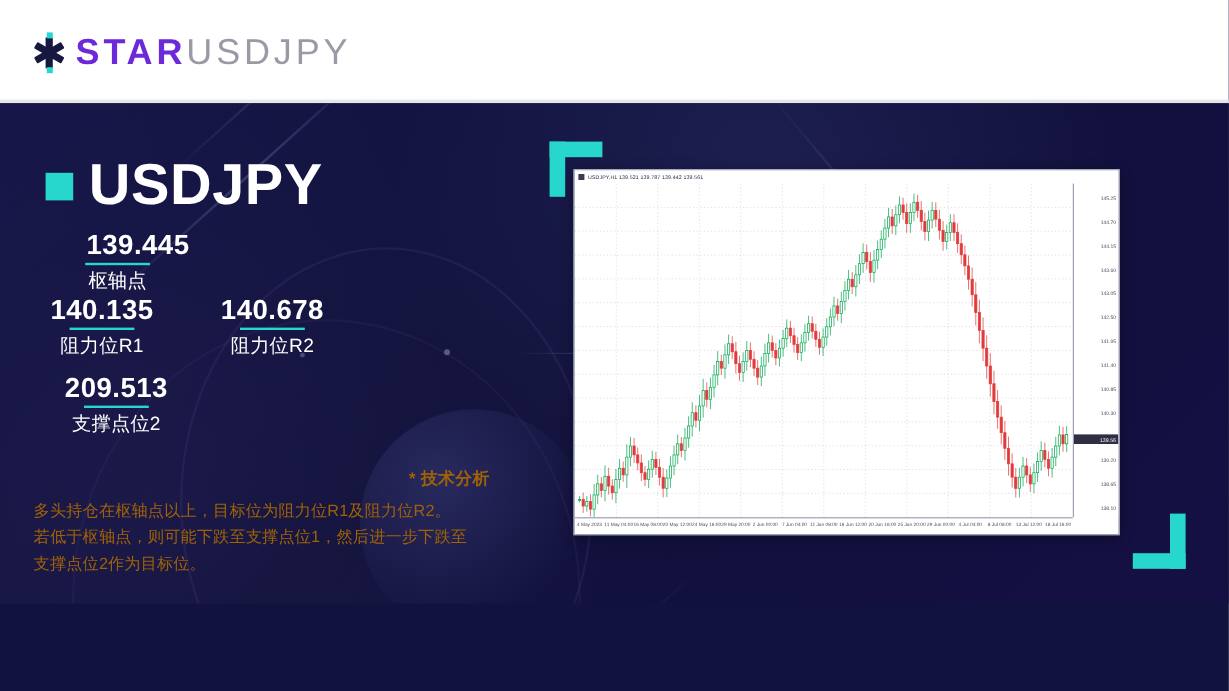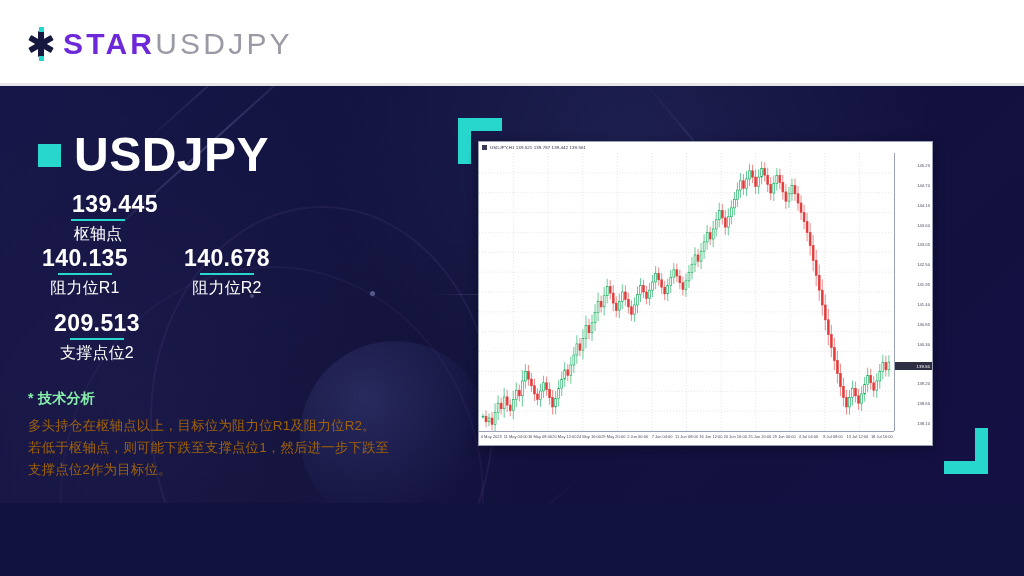--- a/index.html
+++ b/index.html
@@ -46,21 +46,21 @@
   .pivot-block{position:absolute;left:52px;top:192px;width:92px;text-align:center;}
   .lvl-grid{position:absolute;left:38px;top:246px;width:236px;}
   .lvl-row{display:flex;gap:48px;}
   .lvl-cell{width:118px;text-align:center;margin-bottom:12px;}
   .lvl-val{color:#ffffff;font-size:23px;font-weight:bold;letter-spacing:.4px;line-height:1.05;}
   .pivot-val{color:#ffffff;font-size:23px;font-weight:bold;letter-spacing:.4px;line-height:1.05;margin-left:20px;}
   .underbar{width:54px;height:2px;background:#27d7cd;margin:3px auto 3px auto;}
   .lvl-lbl{color:#ffffff;font-size:16px;letter-spacing:.2px;}
 
   .analysis{position:absolute;left:28px;top:390px;width:380px;}
-  .analysis-head{color:#86efac;font-size:14px;font-weight:bold;margin-bottom:7px;letter-spacing:.3px;}
+  .analysis-head{color:#a16207;font-size:14px;font-weight:bold;margin-bottom:7px;letter-spacing:.3px;text-align:right;}
   .analysis-body{color:#a16207;font-size:13.5px;line-height:1.62;letter-spacing:.1px;}
 
   
   .bracket{position:absolute;}
   .bracket span{position:absolute;background:#27d7cd;}
   .chart-wrap{position:absolute;left:478px;top:141px;width:455px;height:305px;
               background:#ffffff;border:1px solid #9aa0b8;box-sizing:border-box;
               box-shadow:0 2px 10px rgba(0,0,0,.35);overflow:hidden;}
   .chart-title{position:absolute;left:0;top:0;width:100%;height:11px;display:flex;align-items:center;
                padding-left:3px;box-sizing:border-box;background:#ffffff;}

